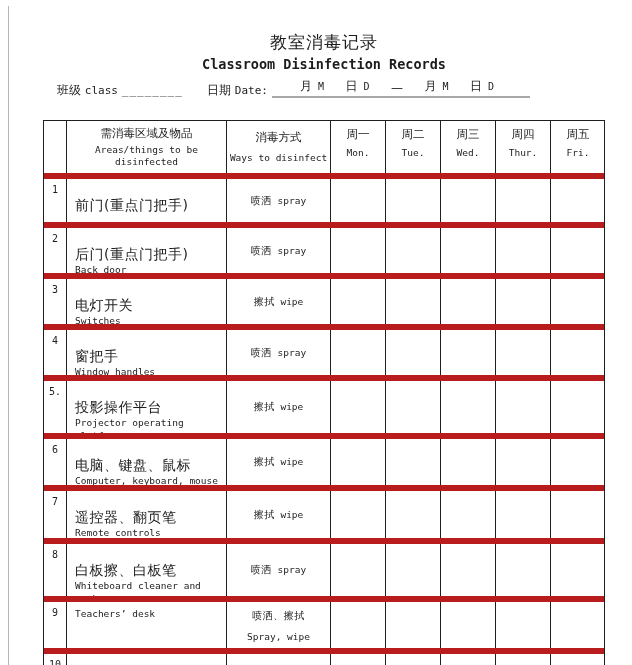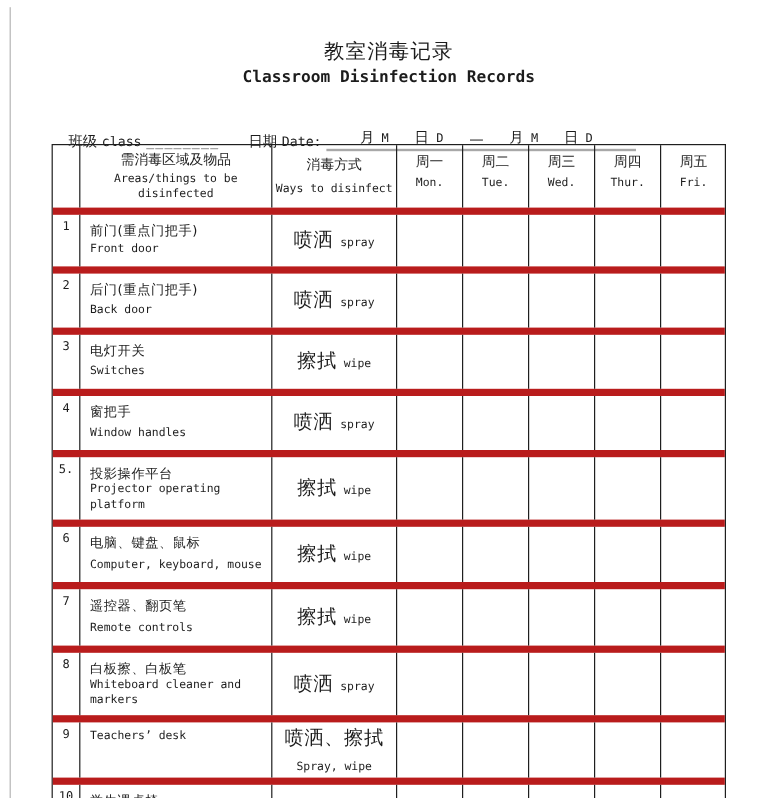--- a/index.html
+++ b/index.html
@@ -17,21 +17,21 @@
 
   .doc-title{
     position:absolute;left:43px;top:31px;width:562px;
     text-align:center;font-size:17px;letter-spacing:1px;font-weight:500;
   }
   .doc-subtitle{
     position:absolute;left:43px;top:56px;width:562px;
     text-align:center;font-size:13.5px;font-weight:600;
   }
   .meta-line{
-    position:absolute;left:57px;top:110px;width:548px;height:18px;
+    position:absolute;left:57px;top:82px;width:548px;height:18px;
     font-size:12px;white-space:nowrap;
   }
   .meta-line .en{font-size:11px;}
   .class-group{position:absolute;left:0;top:0;}
   .class-blank{letter-spacing:1px;}
   .date-label{position:absolute;left:150px;top:0;}
   .date-line{
     position:absolute;left:215px;top:-3px;width:258px;height:19px;
     border-bottom:2px solid #a8a8a8;
     display:flex;justify-content:space-between;align-items:flex-end;
@@ -71,28 +71,28 @@
 
   
   .num-cell{
     text-align:center;padding-top:5px;
     font-family:"DejaVu Sans Mono","Liberation Mono",monospace;font-size:10px;
   }
   .area-cell{
     display:flex;flex-direction:column;justify-content:space-between;
     padding:6px 8px 7px 8px;
   }
-  .area-cell .cn{font-size:11px;letter-spacing:0.5px;}
+  .area-cell .cn{font-size:14px;letter-spacing:0.5px;margin-top:12px;}
   .area-cell .en{font-size:9.5px;line-height:1.35;}
   .ways-cell{
     display:flex;flex-direction:column;justify-content:center;
     align-items:center;text-align:center;row-gap:8px;padding:4px 2px;
   }
   .ways-cell .line{white-space:nowrap;}
-  .ways-cell .cn{font-size:16px;letter-spacing:0.5px;}
+  .ways-cell .cn{font-size:10px;letter-spacing:0.5px;}
   .ways-cell .en{font-size:9.5px;}
   .day-cell{background:transparent;}
 </style>
 </head>
 <body>
 
 <div class="scan-edge"></div>
 
 <div class="doc-title cn">教室消毒记录</div>
 <div class="doc-subtitle en">Classroom Disinfection Records</div>
@@ -151,21 +151,20 @@
   <div class="t-cell day-hdr">
     <span class="cn">周五</span>
     <span class="en">Fri.</span>
   </div>
 </div>
 
   <div class="t-row" style="height: 49px;">
     <div class="t-cell num-cell">1</div>
     <div class="t-cell area-cell">
       <span class="cn">前门(重点门把手)</span>
-      <span class="en">Front door</span>
     </div>
     <div class="t-cell ways-cell">
         <span class="line"><span class="cn">喷洒</span><span class="en"> spray</span></span>
       </div>
   <div class="t-cell day-cell"></div>
       <div class="t-cell day-cell"></div>
       <div class="t-cell day-cell"></div>
       <div class="t-cell day-cell"></div>
       <div class="t-cell day-cell"></div>
     </div>

